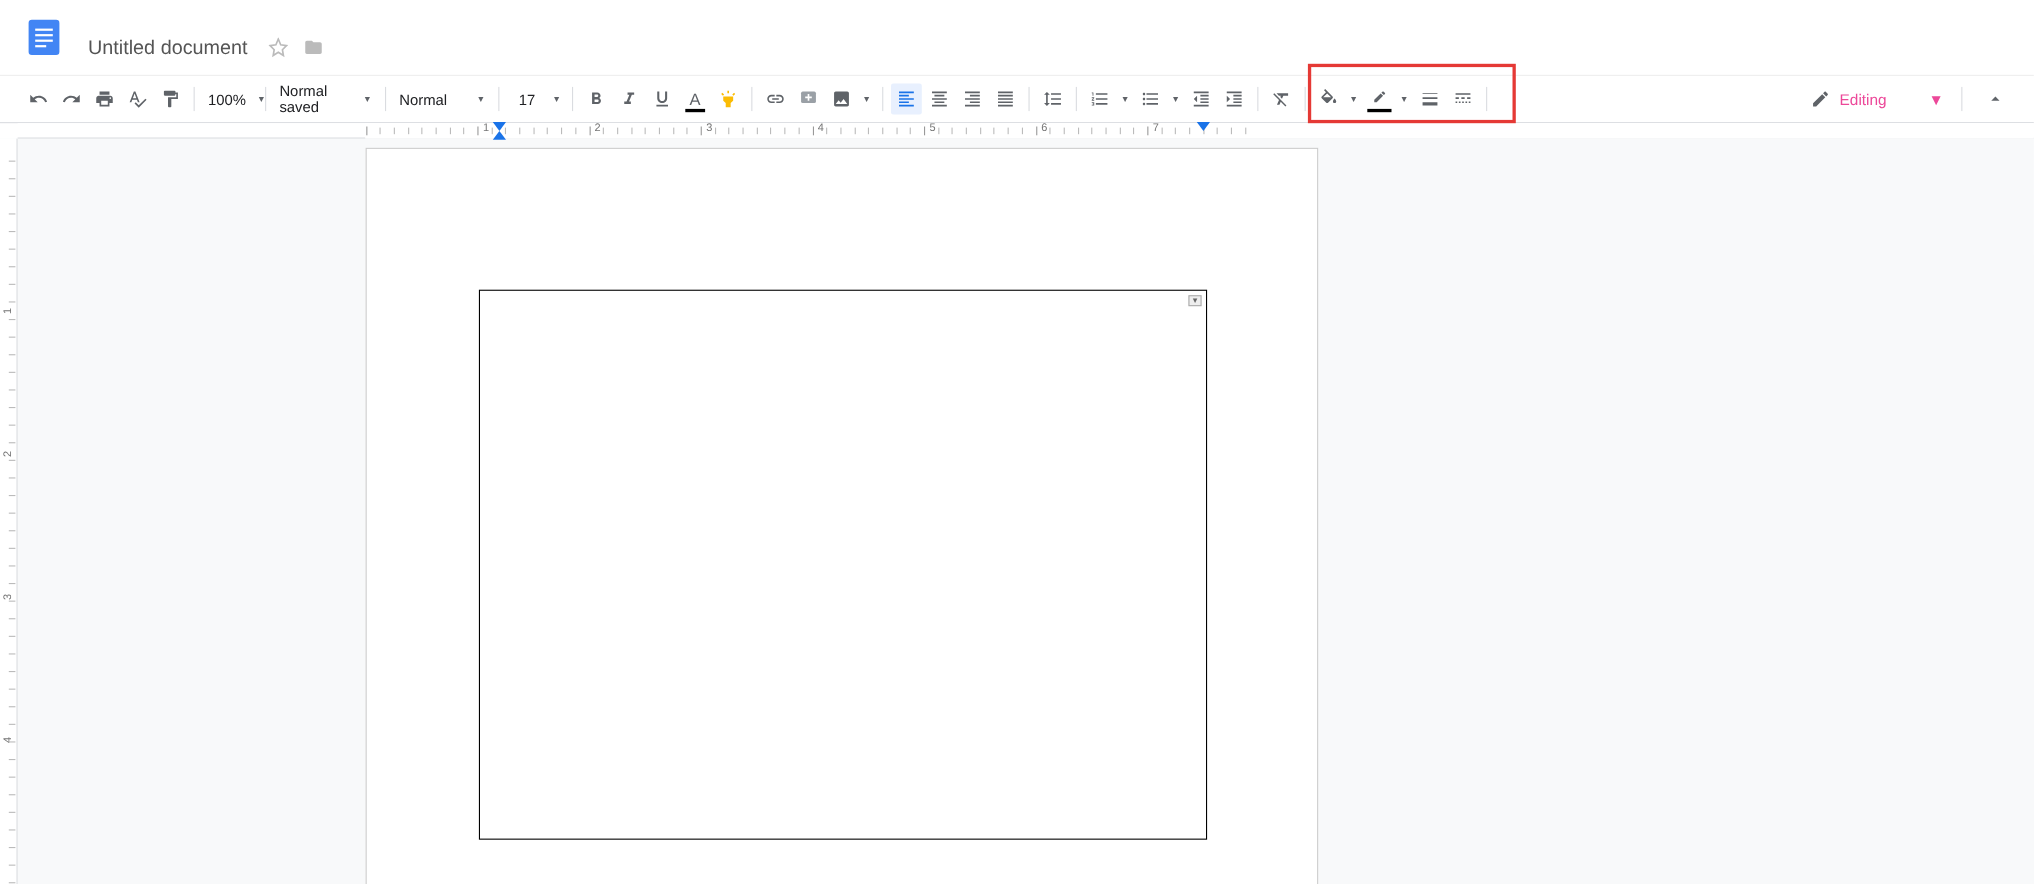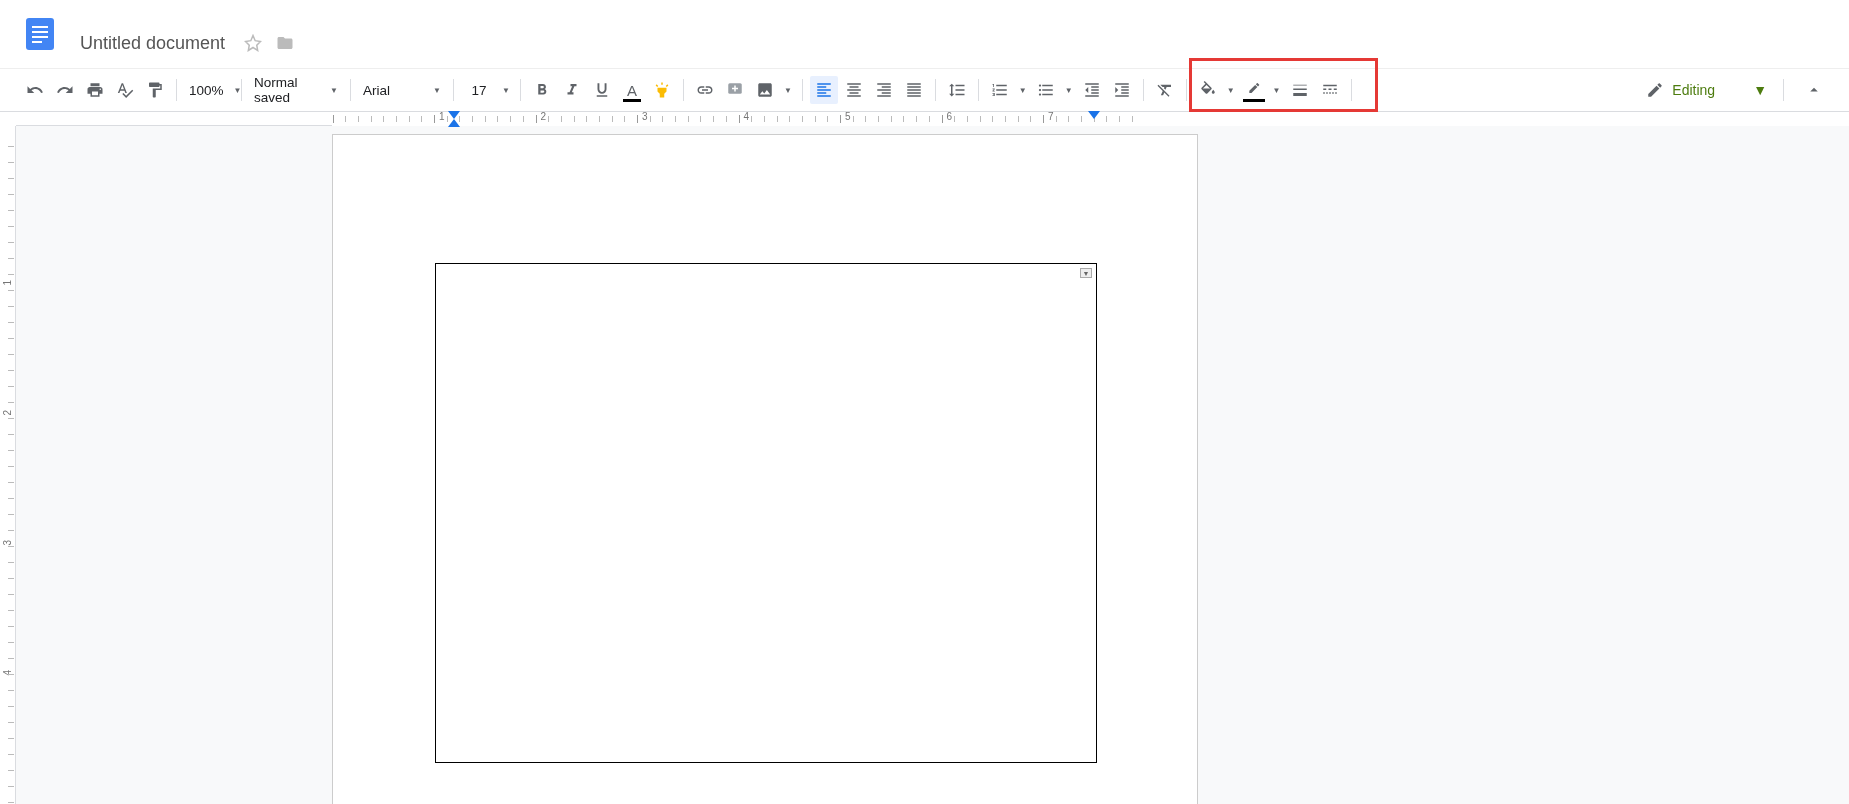--- a/index.html
+++ b/index.html
@@ -30,21 +30,21 @@
 .tb-select .arrow { font-size: 8px; color: #5f6368; }
 .zoom { width: 52px; }
 .style-sel { width: 96px; }
 .font-sel { width: 90px; }
 .size-sel { width: 38px; text-align: center; justify-content: center; }
 .dropdown-arrow { font-size: 8px; color: #5f6368; padding: 0 4px; cursor: pointer; }
 .text-color { position: relative; }
 .text-color .underbar { position: absolute; bottom: 2px; left: 5px; right: 5px; height: 3px; background: #000; }
 .border-color-btn .underbar { position: absolute; bottom: 2px; left: 3px; right: 3px; height: 3px; background: #000; }
 .toolbar-right { margin-left: auto; display: flex; align-items: center; }
-.editing-select { display: flex; align-items: center; gap: 8px; font-size: 14px; color: #4d7c0f; padding: 0 10px; cursor: pointer; }
+.editing-select { display: flex; align-items: center; gap: 8px; font-size: 14px; color: #ec4899; padding: 0 10px; cursor: pointer; }
 .collapse-btn { margin-left: 10px; }
 
 
 .red-box { position: absolute; border: 3px solid #e53935; pointer-events: none; z-index: 10; }
 
 
 .ruler-h { height: 14px; background: #fff; border-bottom: 1px solid #dadce0; position: relative; margin-left: 16px; }
 .ruler-track { position: absolute; left: 316px; right: 0; top: 0; height: 14px; background: #fff; }
 .ruler-numbers { position: absolute; top: -1px; font-size: 10px; color: #757575; }
 .indent-marker { position: absolute; width: 0; height: 0; }
@@ -126,21 +126,21 @@
       <span>100%</span>
       <span class="arrow">▼</span>
     </div>
   <div class="tb-sep"></div>
   <div class="tb-select style-sel">
       <span>Normal saved</span>
       <span class="arrow">▼</span>
     </div>
   <div class="tb-sep"></div>
   <div class="tb-select font-sel">
-      <span>Arial</span>
+      <span>Normal</span>
       <span class="arrow" style="margin-left:auto">▼</span>
     </div>
   <div class="tb-sep"></div>
   <div class="tb-select size-sel">
       <span>17</span>
     </div>
   <span class="dropdown-arrow">▼</span>
   <div class="tb-sep"></div>
   <div class="tb-btn">
       <svg width="18" height="18" viewBox="0 0 24 24">

